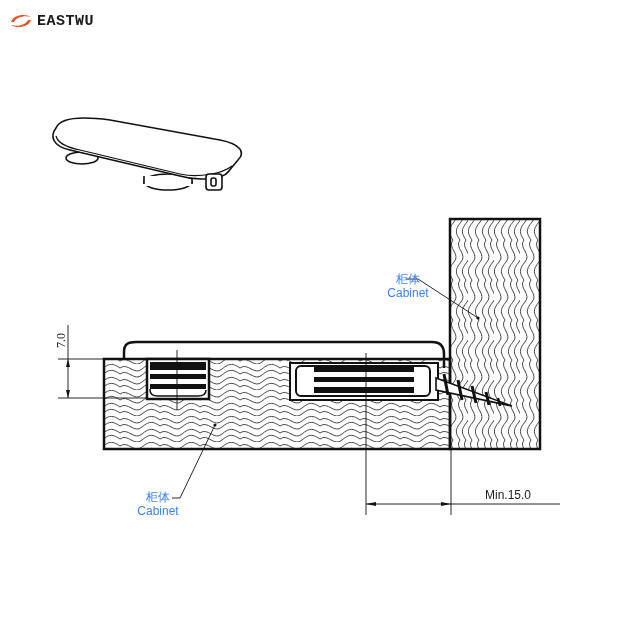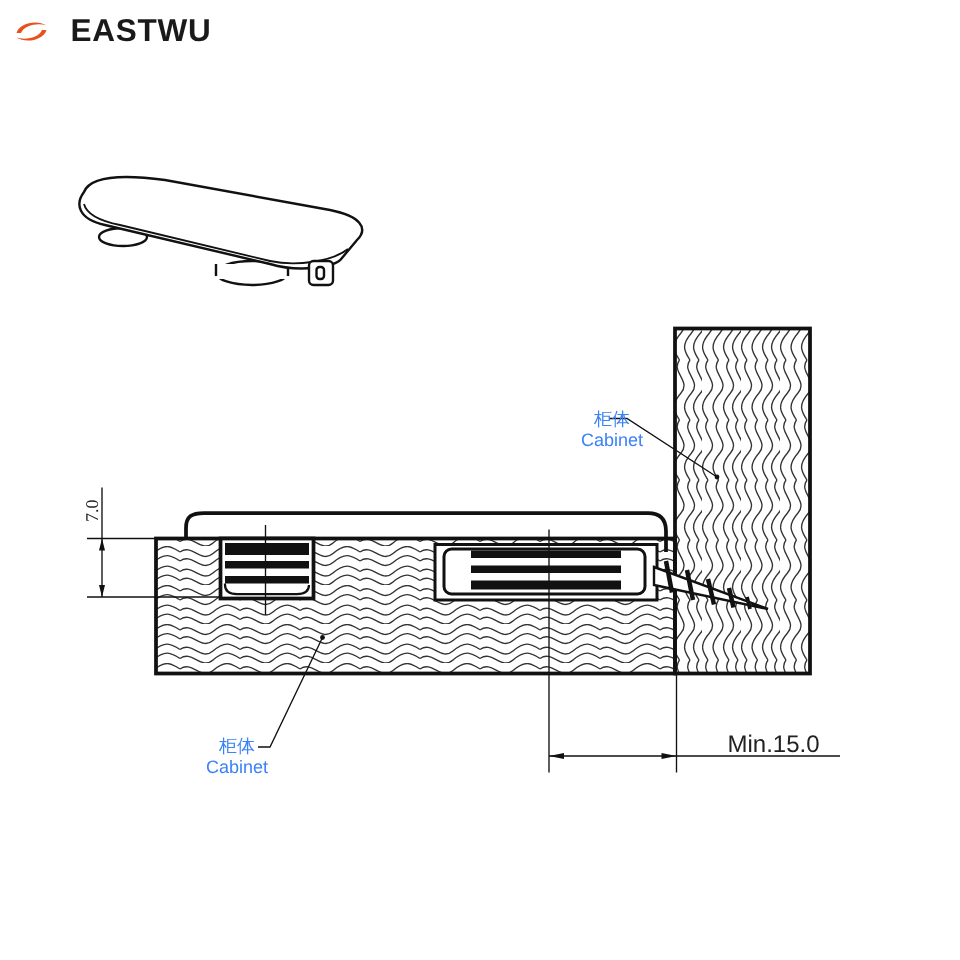--- a/index.html
+++ b/index.html
@@ -1,22 +1,22 @@
 <!DOCTYPE html>
 <html><head>
   <meta charset="utf-8">
   <style>
     html, body { margin: 0; padding: 0; background: #ffffff; }
     body { width: 640px; height: 640px; position: relative; overflow: hidden; font-family: "Liberation Sans", sans-serif; }
     .logo { position: absolute; left: 8px; top: 8px; height: 26px; display: flex; align-items: center; }
     .logo-mark { width: 26px; height: 20px; }
-    .logo-text { font-family: Liberation Sans, sans-serif; font-weight: 700; font-size: 21px; letter-spacing: 0.5px; color: #1a1a1a; margin-left: 13px; }
+    .logo-text { font-family: Liberation Mono, monospace; font-weight: 700; font-size: 15px; letter-spacing: 0.5px; color: #1a1a1a; margin-left: 3px; }
     svg.drawing { position: absolute; left: 0; top: 0; }
     .lbl { position: absolute; font-family: "Liberation Sans", sans-serif; color: #3b82f6; font-size: 12px; line-height: 14px; text-align: center; }
-    .dim { position: absolute; font-family: "Liberation Sans", sans-serif; color: #222; font-size: 16px; }
+    .dim { position: absolute; font-family: "Liberation Sans", sans-serif; color: #222; font-size: 12px; }
     .dim-vert { position: absolute; font-family: "Liberation Serif", serif; font-size: 12px; color: #222; transform: rotate(-90deg); transform-origin: left top; }
   </style>
 </head>
 <body>
 
 <div class="logo">
   <svg class="logo-mark" viewBox="0 0 26 20">
     <path d="M3 11 C5 4, 17 2, 23 6 C17 4, 8 6, 6 11 Z" fill="#e8501e"></path>
     <path d="M23 9 C21 16, 9 18, 3 14 C9 16, 18 14, 20 9 Z" fill="#e8501e"></path>
   </svg>

